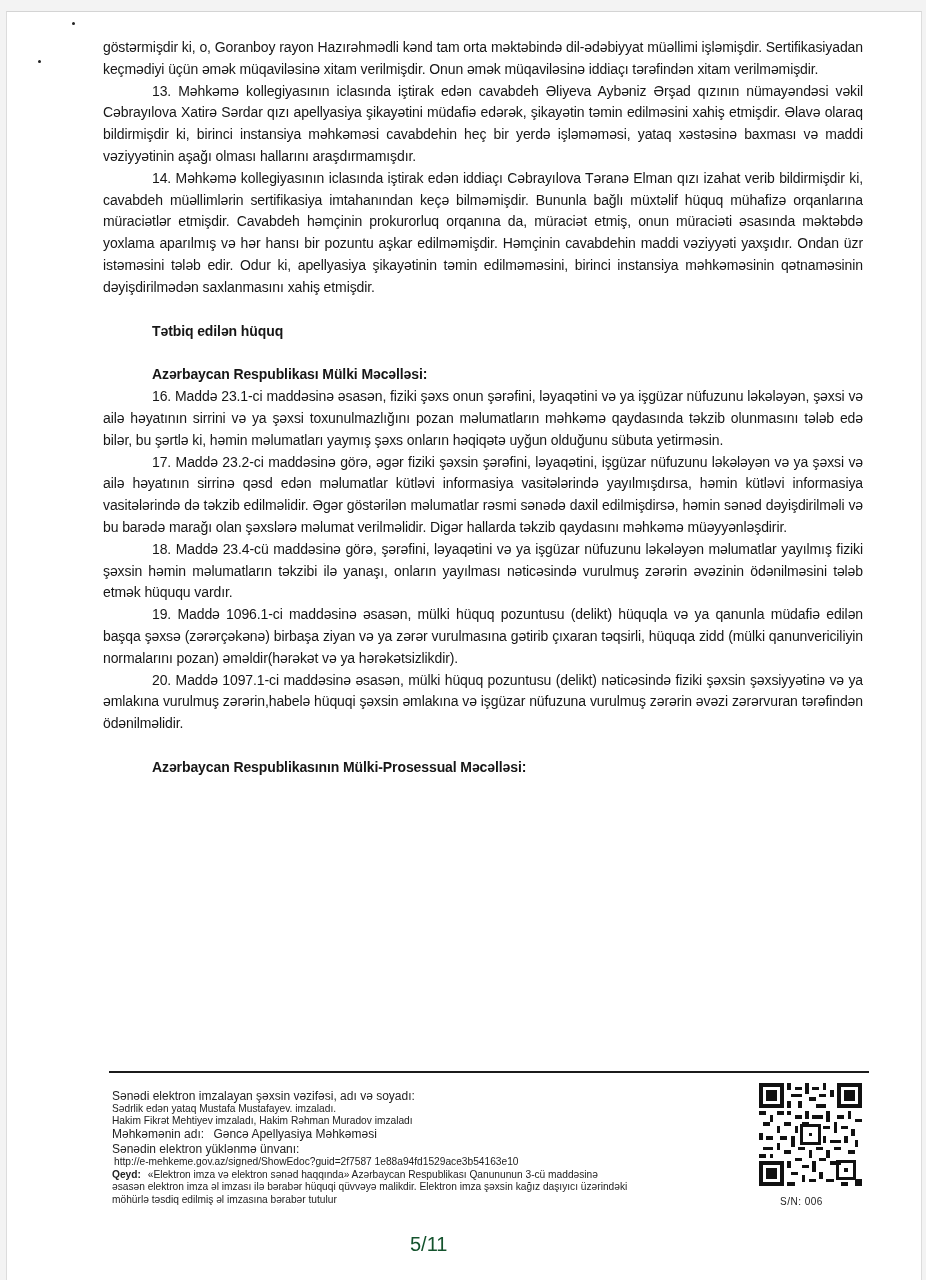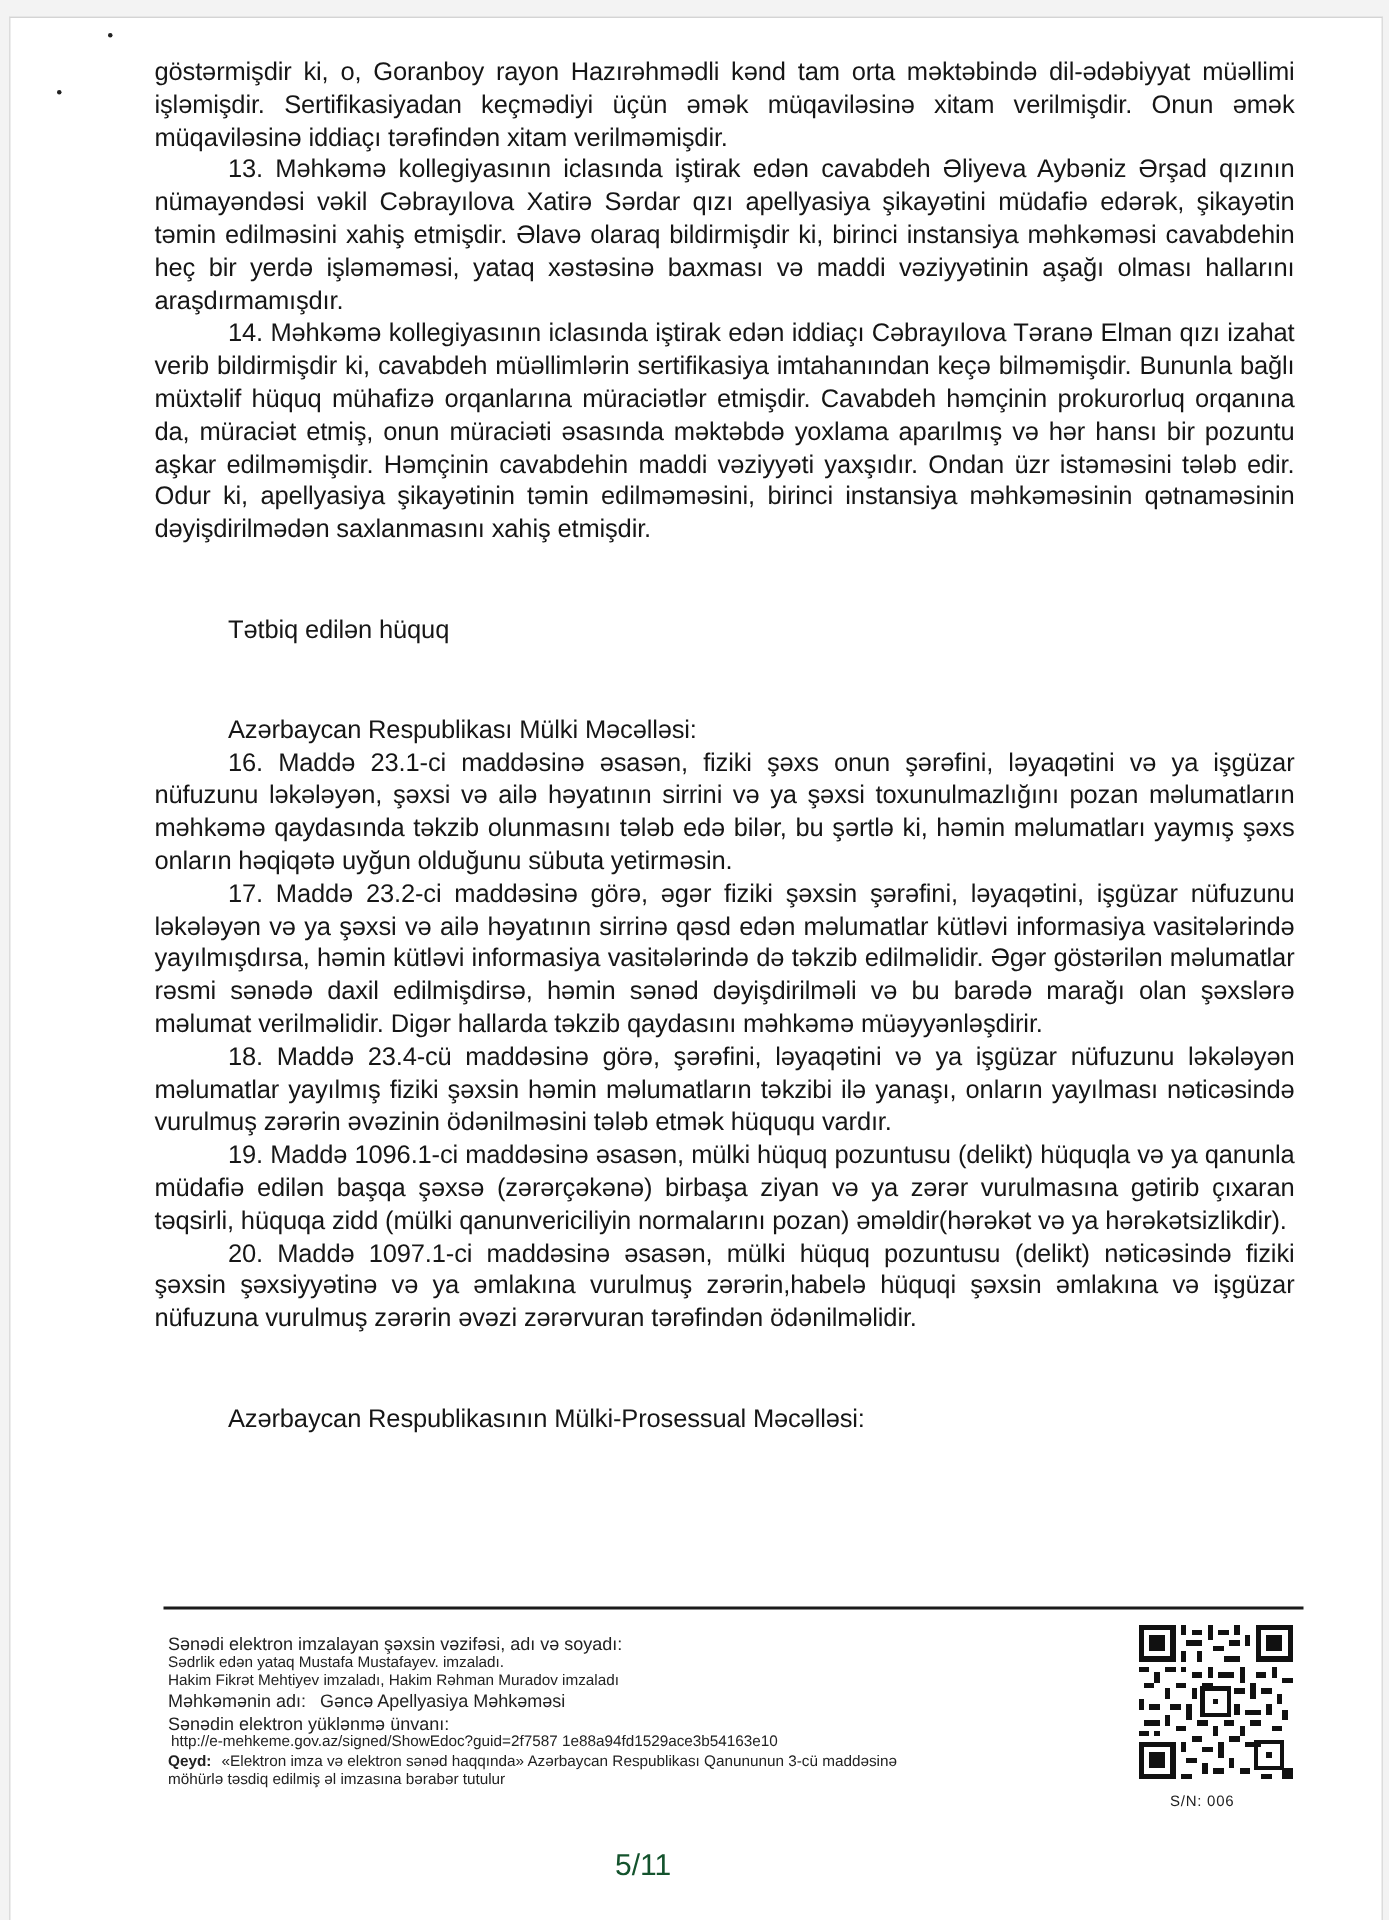--- a/index.html
+++ b/index.html
@@ -8,26 +8,26 @@
     position: relative; overflow: hidden;
     font-family: "Liberation Sans", sans-serif; color: #161616;
   }
   .page {
     position: absolute; left: 6px; top: 11px; width: 914px; height: 1269px;
     background: #ffffff; border-top: 1px solid #d4d4d4; border-left: 1px solid #dcdcdc; border-right: 1px solid #dcdcdc;
   }
   .speck { position: absolute; width: 3px; height: 3px; background: #222; border-radius: 50%; }
   .body-text {
     position: absolute; left: 103px; top: 37px; width: 760px;
-    font-size: 17px; line-height: 21.8px; text-align: justify;
+    font-size: 14px; line-height: 21.8px; text-align: justify;
     letter-spacing: -0.1px;
   }
   .body-text p { margin: 0; }
   .body-text p.ind { text-indent: 49px; }
-  .body-text .heading { font-weight: normal; margin-left: 49px; margin-top: 23px; }
+  .body-text .heading { font-weight: bold; margin-left: 49px; }
   .gap { height: 22px; }
   .footer-line {
     position: absolute; left: 109px; top: 1071px; width: 760px; height: 2px;
     background: #1b1b1b;
   }
   .sig {
     position: absolute; left: 112px; top: 1090px; width: 640px;
     font-size: 10.2px; line-height: 12.6px; color: #222;
   }
   .sig .b { font-weight: normal; font-size: 12px; }
@@ -79,20 +79,21 @@
     <span>Məhkəmənin adı:</span>
     <span style="margin-left:6px;">Gəncə Apellyasiya Məhkəməsi</span>
   </div>
   <div class="sp"></div>
   <div class="row b">Sənədin elektron yüklənmə ünvanı:</div>
   <div class="row" style="padding-left:2px;">http://e-mehkeme.gov.az/signed/ShowEdoc?guid=2f7587 1e88a94fd1529ace3b54163e10</div>
   <div class="row">
     <span class="u">Qeyd:</span>
     <span style="margin-left:4px;">«Elektron imza və elektron sənəd haqqında» Azərbaycan Respublikası Qanununun 3-cü maddəsinə</span>
   </div>
+  <div class="row">əsasən elektron imza əl imzası ilə bərabər hüquqi qüvvəyə malikdir. Elektron imza şəxsin kağız daşıyıcı üzərindəki</div>
   <div class="row">möhürlə təsdiq edilmiş əl imzasına bərabər tutulur</div>
 </div>
 
 <svg class="qr" viewBox="0 0 29 29" shape-rendering="crispEdges">
   <rect x="0" y="0" width="29" height="29" fill="#fff"></rect>
   <g fill="#111">
 
     <path d="M0 0h7v7h-7z M1 1v5h5v-5z M2 2h3v3h-3z" fill-rule="evenodd"></path>
     <path d="M22 0h7v7h-7z M23 1v5h5v-5z M24 2h3v3h-3z" fill-rule="evenodd"></path>
     <path d="M0 22h7v7h-7z M1 23v5h5v-5z M2 24h3v3h-3z" fill-rule="evenodd"></path>

